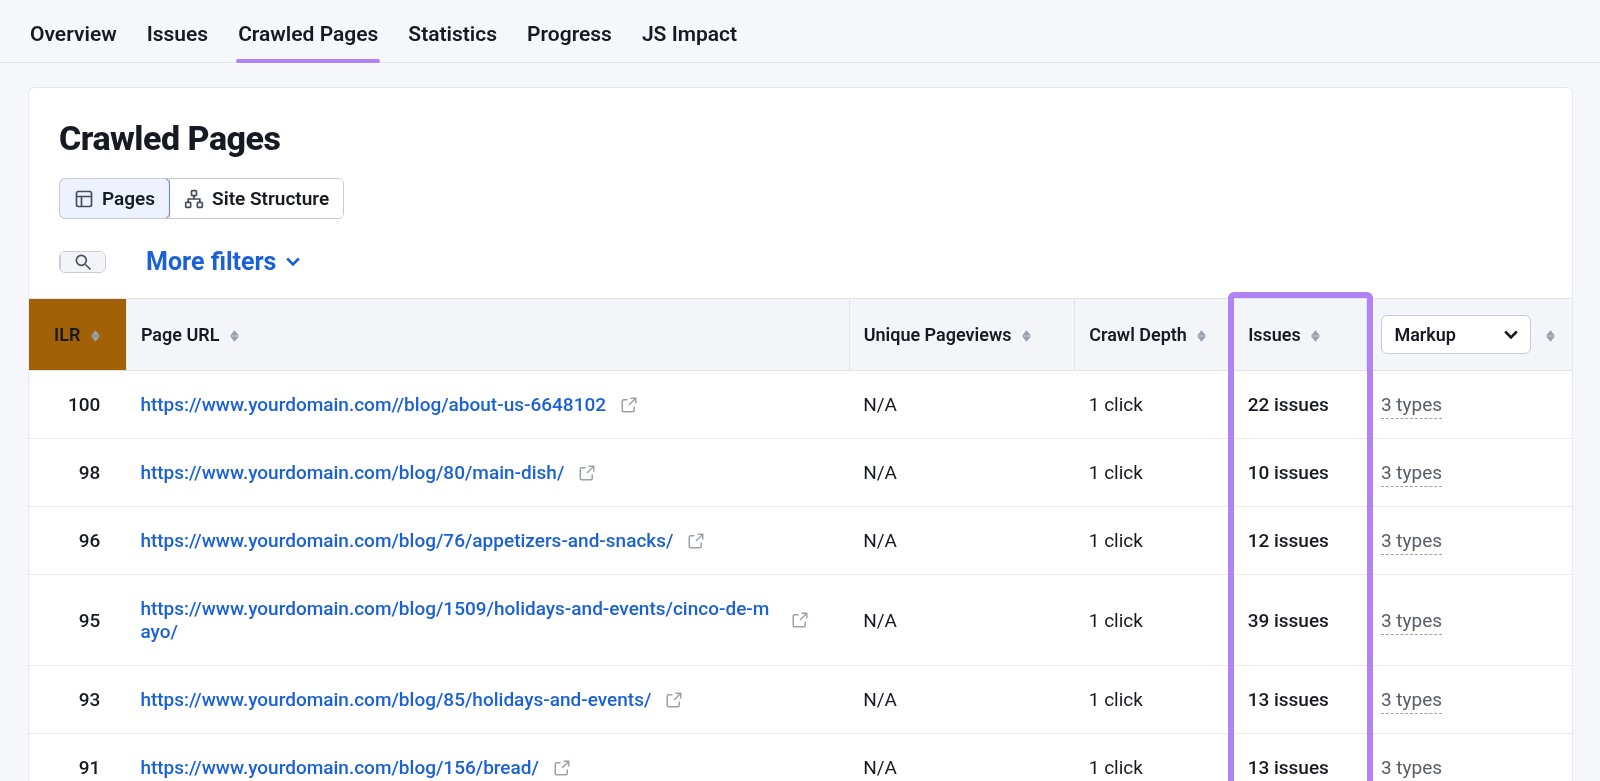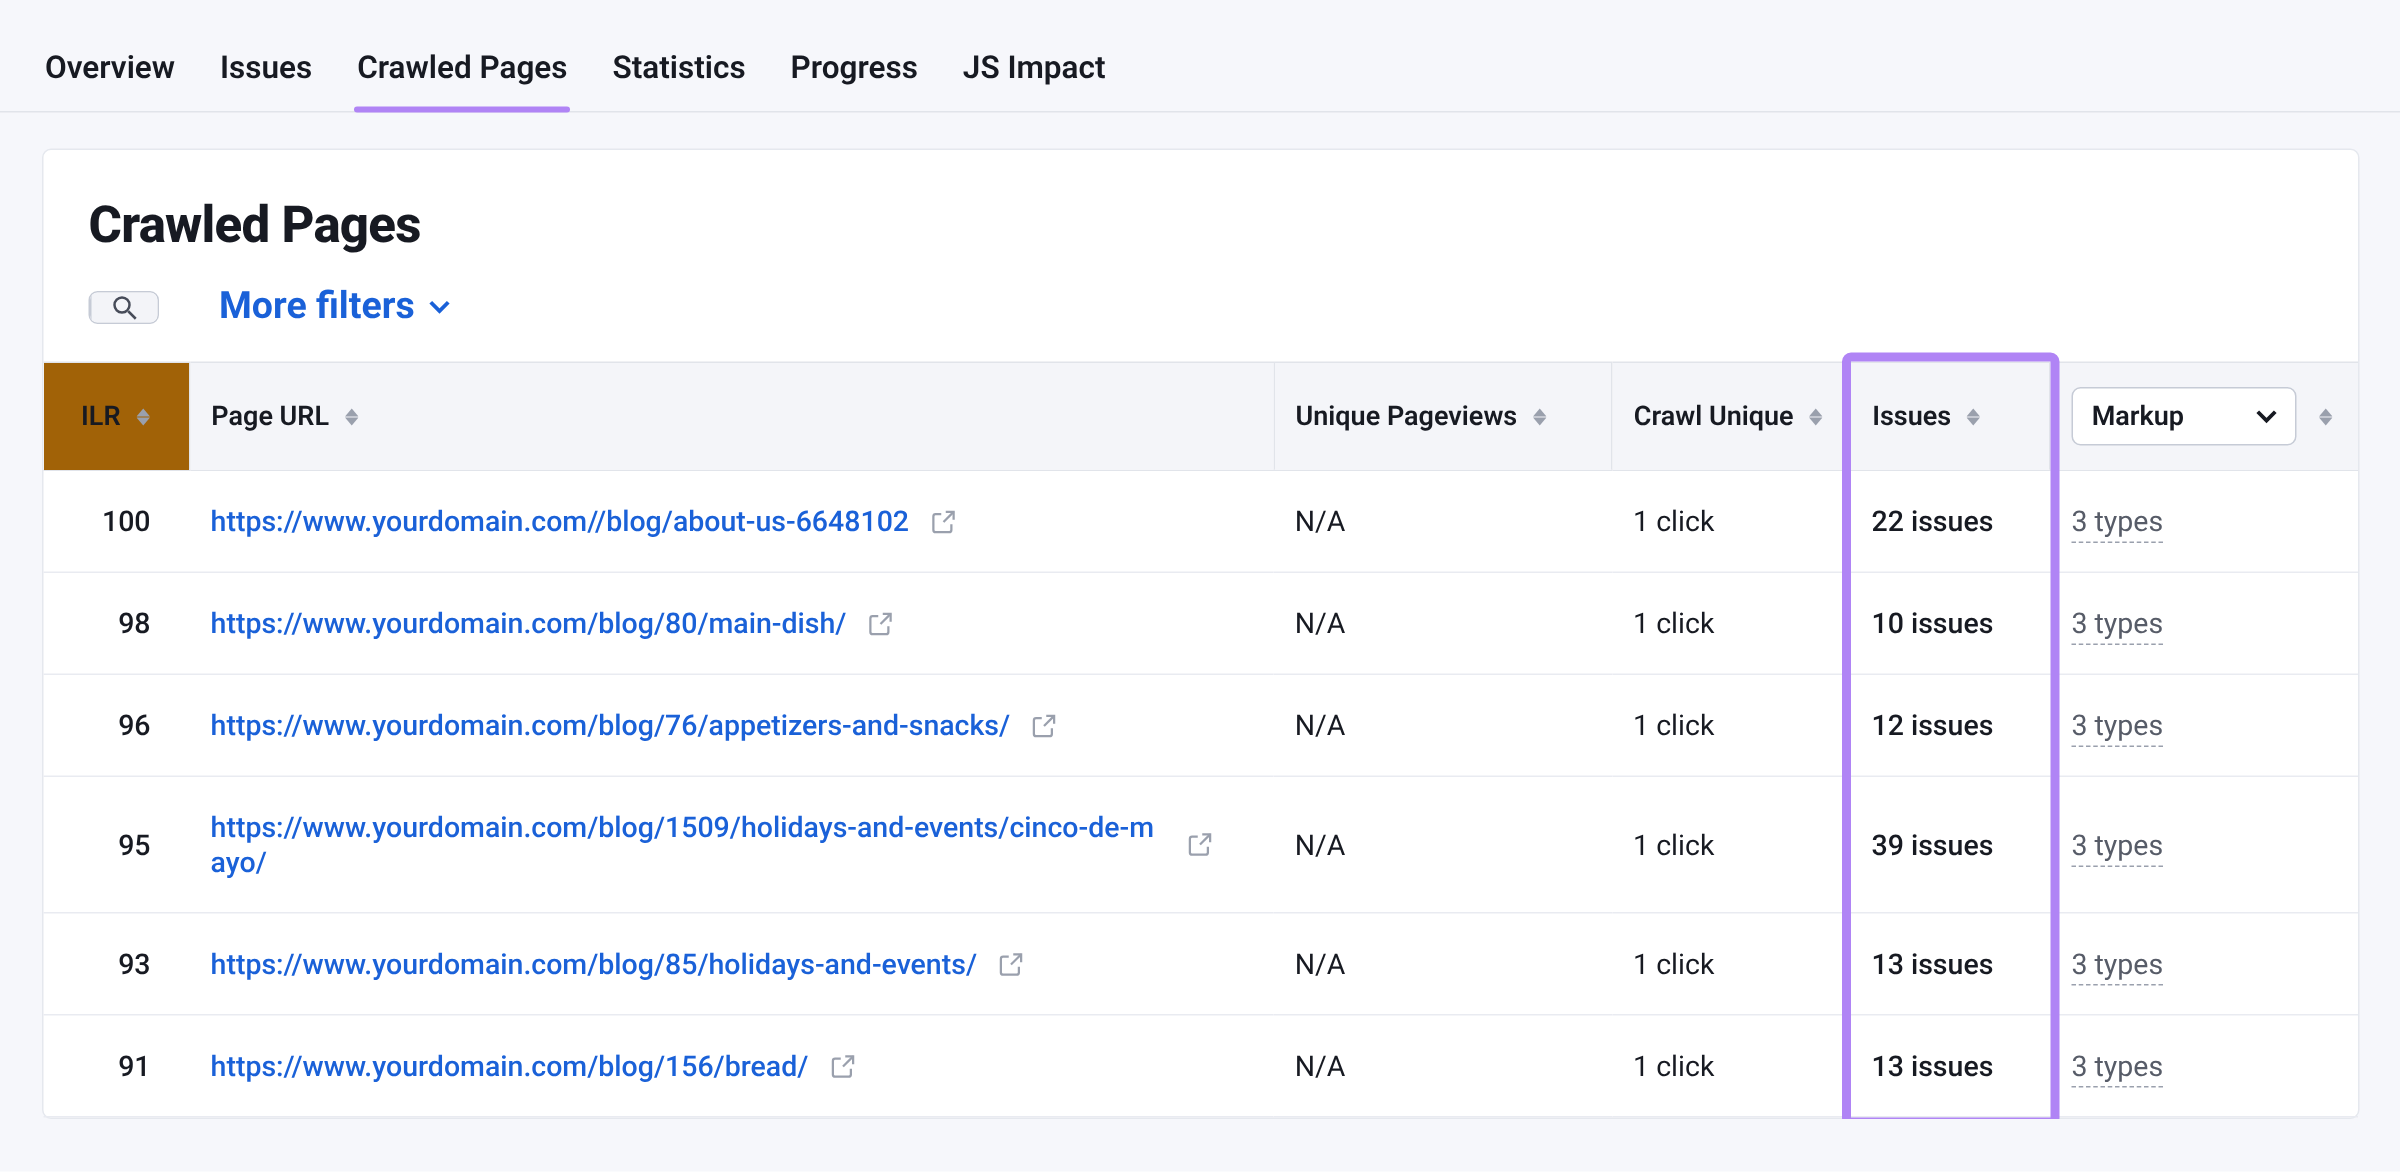--- a/index.html
+++ b/index.html
@@ -1,17 +1,17 @@
 <!DOCTYPE html>
 <html><head>
 <meta charset="utf-8">
 <style>
 * { box-sizing: border-box; margin: 0; padding: 0; }
 body { font-family: -apple-system, BlinkMacSystemFont, "Segoe UI", Roboto, Helvetica, Arial, sans-serif; background: #f6f7fb; color: #171a22; font-size: 19px; }
-.tabs { display: flex; gap: 26px; padding: 14px 28px 0 28px; background: #f6f7fb; border-bottom: 1px solid #e1e4ea; margin-top: 12px; }
+.tabs { display: flex; gap: 26px; padding: 14px 28px 0 28px; background: #f6f7fb; border-bottom: 1px solid #e1e4ea; }
 .tab { font-size: 21px; font-weight: 600; color: #171a22; padding: 8px 2px 16px 2px; cursor: pointer; position: relative; }
 .tab.active::after { content: ""; position: absolute; left: 0; right: 0; bottom: -1px; height: 4px; background: #b084f5; border-radius: 2px; }
 .panel { background: #fff; border: 1px solid #e5e8ee; border-radius: 6px; margin: 24px 0 0 28px; padding: 30px 0 0 0; width: 1545px; }
 .panel-inner-pad { padding-left: 30px; padding-right: 30px; }
 h1.page-title { font-size: 34px; font-weight: 800; letter-spacing: -0.5px; margin-bottom: 20px; }
 .toggle-group { display: inline-flex; border: 1px solid #c6cbd6; border-radius: 6px; overflow: hidden; margin-bottom: 28px; }
 .toggle-btn { display: inline-flex; align-items: center; gap: 8px; padding: 8px 14px; font-size: 19px; font-weight: 600; background: #fff; cursor: pointer; }
 .toggle-btn.active { background: #eef2ff; border: 1px solid #6a7bf0; border-radius: 6px; margin: -1px; position: relative; z-index: 1; }
 .toggle-btn + .toggle-btn { border-left: 1px solid #c6cbd6; }
 .icon16 { width: 20px; height: 20px; fill: #474c59; flex-shrink: 0; }
@@ -61,20 +61,39 @@
     <div class="tab active">Crawled Pages</div>
     <div class="tab">Statistics</div>
     <div class="tab">Progress</div>
     <div class="tab">JS Impact</div>
   </div>
 
 <div class="panel">
   <div class="panel-inner-pad">
     <h1 class="page-title">Crawled Pages</h1>
 
+    <div class="toggle-group">
+      <div class="toggle-btn active">
+        <svg class="icon16" viewBox="0 0 24 24">
+            <rect x="3" y="3" width="18" height="18" rx="2" fill="none" stroke="#474c59" stroke-width="2"></rect>
+            <line x1="3" y1="9" x2="21" y2="9" stroke="#474c59" stroke-width="2"></line>
+            <line x1="9" y1="9" x2="9" y2="21" stroke="#474c59" stroke-width="2"></line>
+          </svg>
+        <span>Pages</span>
+      </div>
+      <div class="toggle-btn">
+        <svg class="icon16" viewBox="0 0 24 24">
+            <rect x="9" y="2" width="6" height="6" rx="1" fill="none" stroke="#474c59" stroke-width="2"></rect>
+            <rect x="2" y="16" width="6" height="6" rx="1" fill="none" stroke="#474c59" stroke-width="2"></rect>
+            <rect x="16" y="16" width="6" height="6" rx="1" fill="none" stroke="#474c59" stroke-width="2"></rect>
+            <path d="M12 8 V12 M5 16 V12 H19 V16" fill="none" stroke="#474c59" stroke-width="2"></path>
+          </svg>
+        <span>Site Structure</span>
+      </div>
+    </div>
 
     <div class="filter-row">
       <div class="filter-input-group">
         <button class="search-btn">
           <svg class="icon16" viewBox="0 0 24 24">
               <circle cx="10" cy="10" r="6" fill="none" stroke="#474c59" stroke-width="2"></circle>
               <line x1="15" y1="15" x2="21" y2="21" stroke="#474c59" stroke-width="2"></line>
             </svg>
         </button>
       </div>
@@ -118,21 +137,21 @@
             <span class="sort">
                 <svg viewBox="0 0 10 6">
                   <polygon class="up" points="5,0 10,6 0,6"></polygon>
                 </svg>
                 <svg viewBox="0 0 10 6">
                   <polygon class="down" points="0,0 10,0 5,6"></polygon>
                 </svg>
               </span>
           </th>
           <th class="cd">
-            <span>Crawl Unique</span>
+            <span>Crawl Depth</span>
             <span class="sort">
                 <svg viewBox="0 0 10 6">
                   <polygon class="up" points="5,0 10,6 0,6"></polygon>
                 </svg>
                 <svg viewBox="0 0 10 6">
                   <polygon class="down" points="0,0 10,0 5,6"></polygon>
                 </svg>
               </span>
           </th>
           <th class="iss issues-col-highlight">

